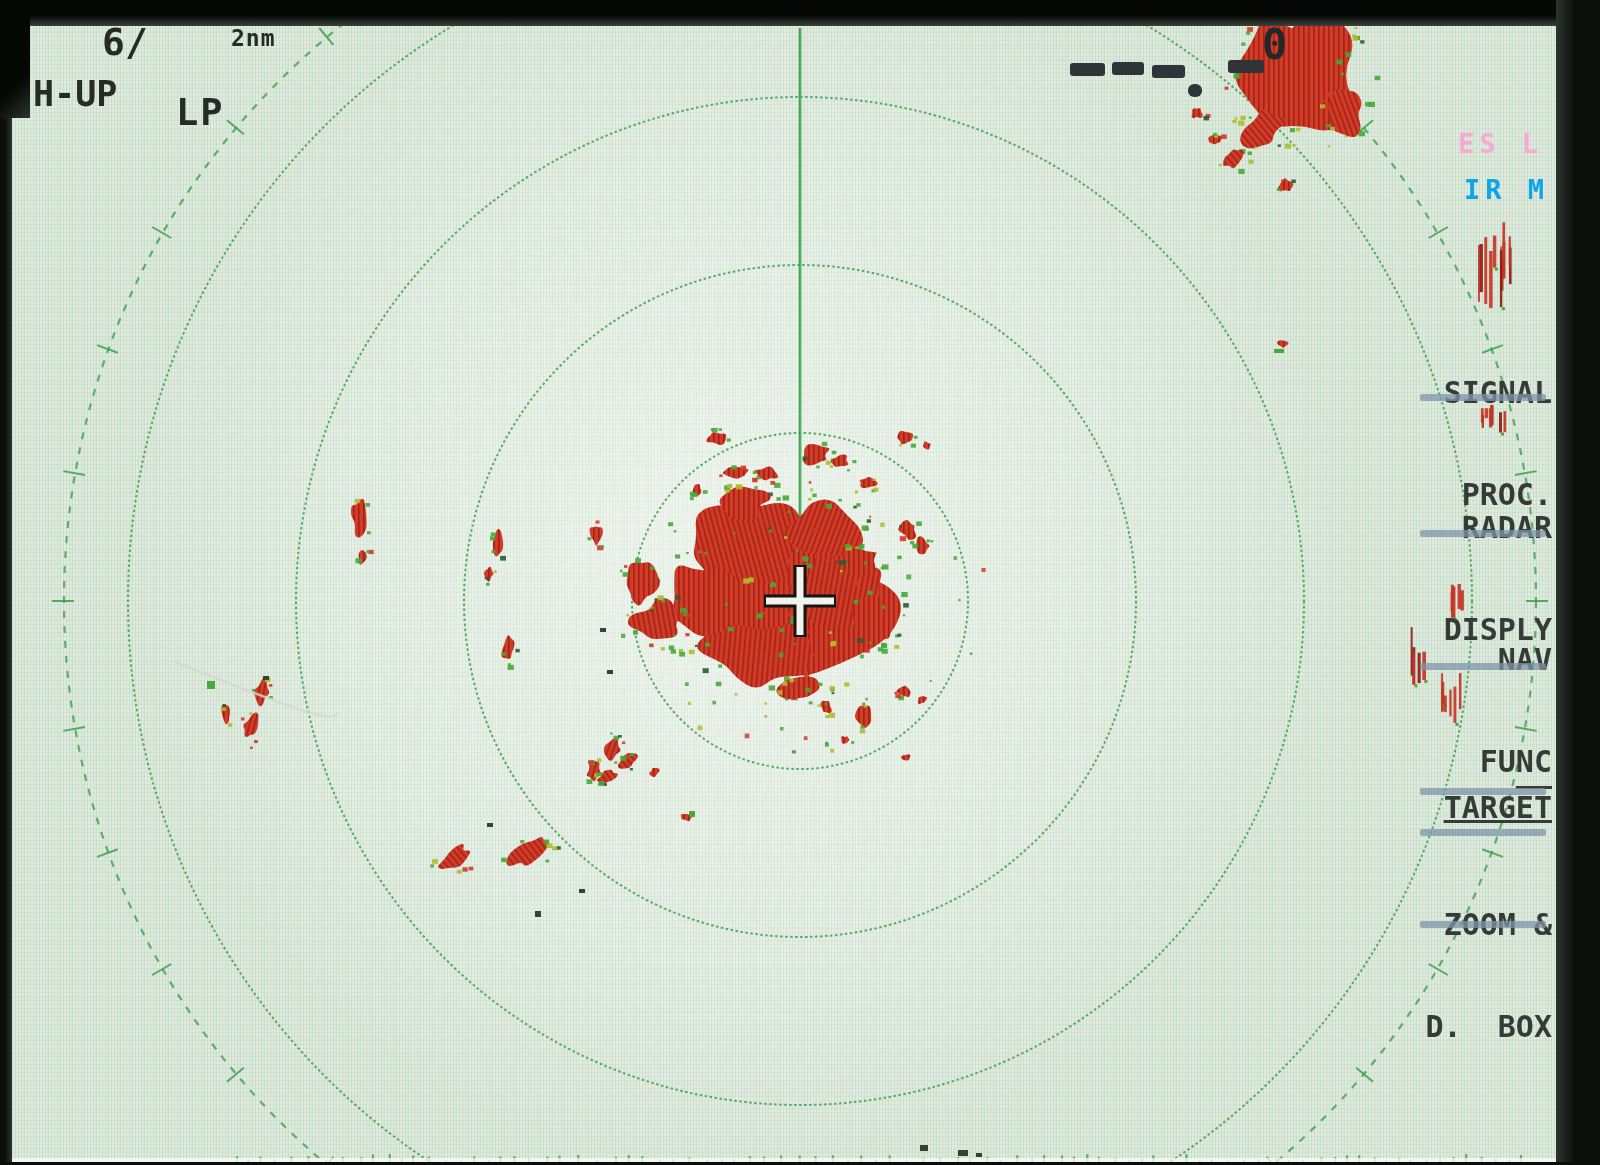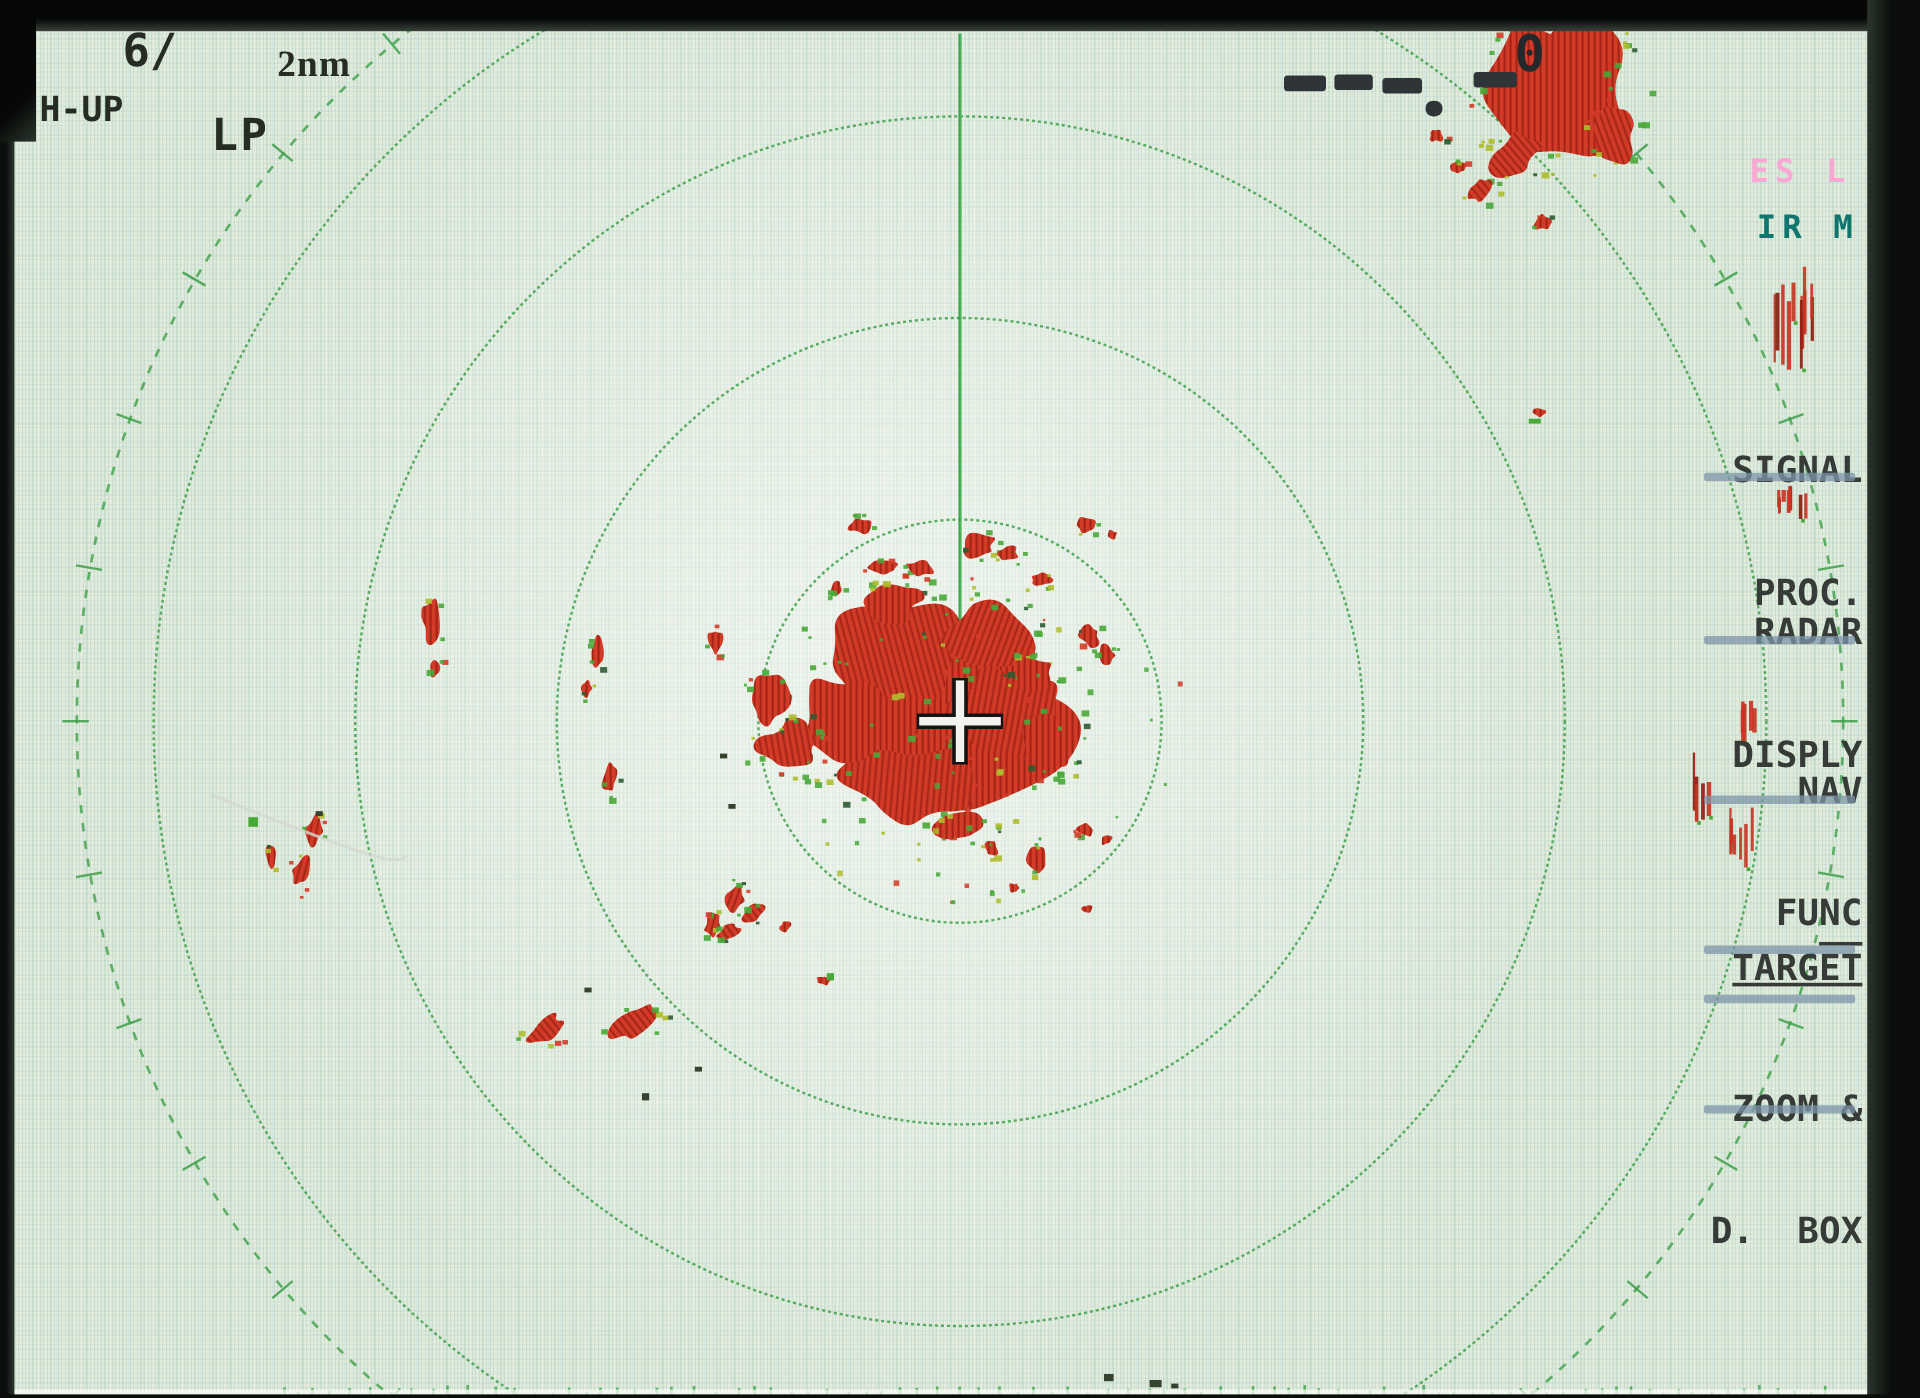--- a/index.html
+++ b/index.html
@@ -19,24 +19,24 @@
   }
   .bottom-light{position:absolute;left:0;bottom:0;width:1600px;height:7px;
     background:rgba(250,252,246,.75);z-index:2;}
 
   svg#scene{position:absolute;left:0;top:0;z-index:1;}
 
   
   .ov{position:absolute;z-index:2;color:#262c24;white-space:pre;}
   .hud6   {left:102px;top:20px;font-size:38px;font-weight:bold;}
   .hudlp  {left:176px;top:47px;font-size:37px;font-weight:bold;letter-spacing:2px;margin-top:44px;}
-  .hudrng {left:231px;top:35px;font-size:31px;font-weight:bold;letter-spacing:1px;font-family:Liberation Serif, serif;}
-  .hudhup {left:33px; top:74px;font-size:29px;font-weight:bold;}
+  .hudrng {left:231px;top:25px;font-size:23px;font-weight:bold;letter-spacing:1px;}
+  .hudhup {left:33px; top:74px;font-size:35px;font-weight:bold;}
   .esl    {left:1458px;top:128px;font-size:27px;font-weight:bold;letter-spacing:5px;color:#f9a8d4;}
-  .irm    {left:1464px;top:174px;font-size:27px;font-weight:bold;letter-spacing:5px;color:#0f766e;}
+  .irm    {left:1464px;top:174px;font-size:27px;font-weight:bold;letter-spacing:5px;color:#0ea5e9;}
   .zero   {left:1262px;top:20px;font-size:42px;font-weight:bold;color:#23282b;z-index:2;}
 
   .dash{position:absolute;height:13px;background:#2e3437;border-radius:3px;z-index:2;}
   .d1{left:1070px;top:63px;width:35px;}
   .d2{left:1112px;top:62px;width:32px;}
   .d3{left:1152px;top:65px;width:33px;}
   .d4{left:1228px;top:60px;width:36px;}
   .dot{position:absolute;left:1188px;top:84px;width:14px;height:13px;background:#2e3437;
        border-radius:45%;z-index:2;}
 

